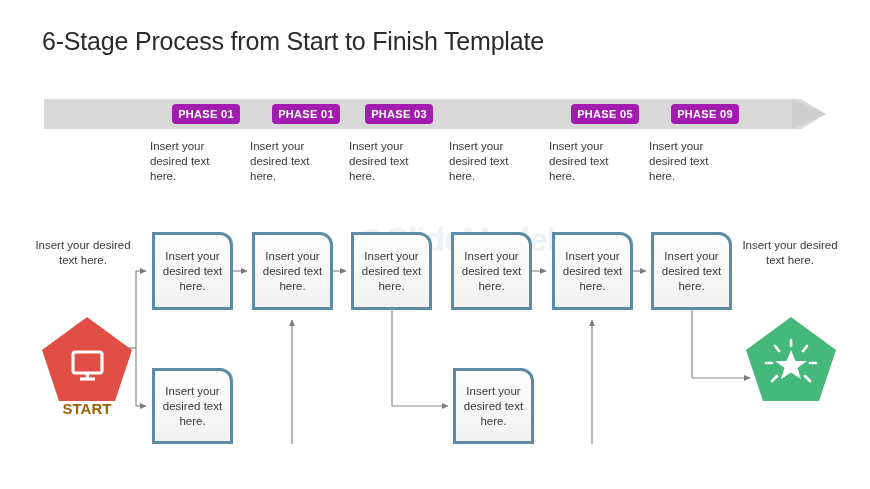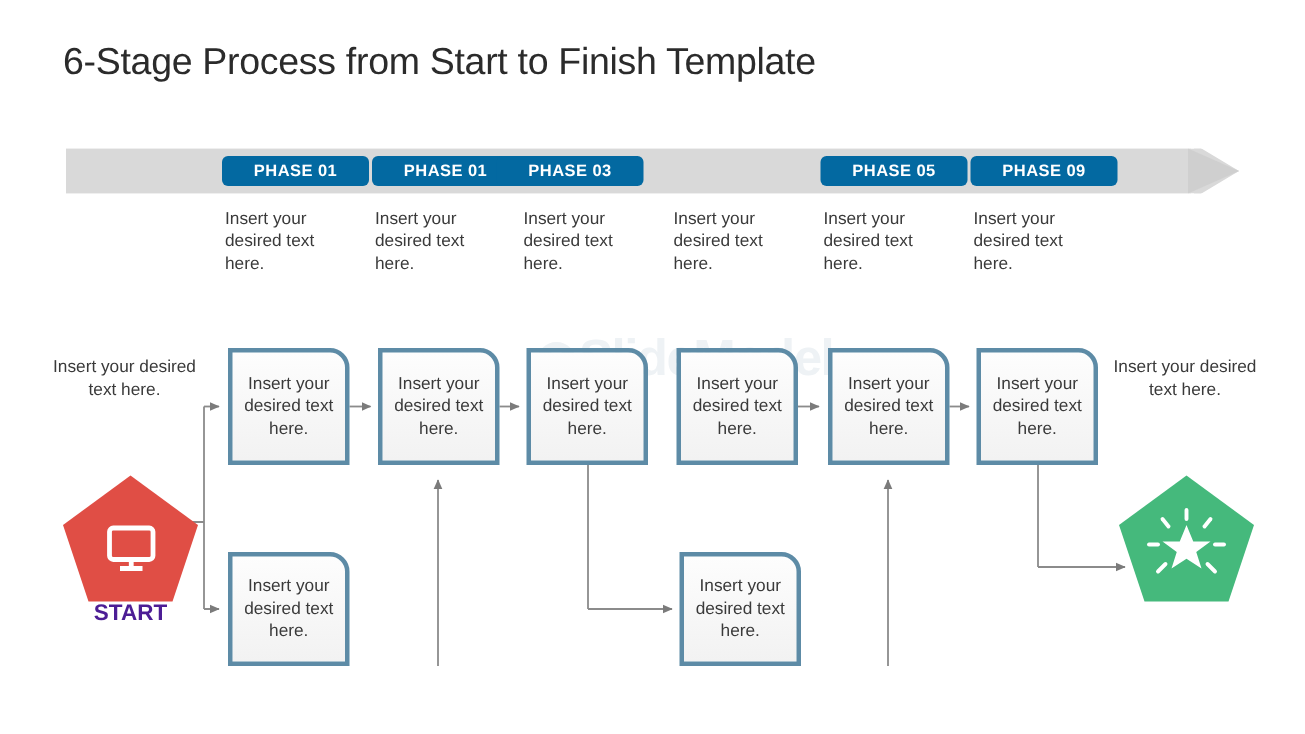--- a/index.html
+++ b/index.html
@@ -24,26 +24,27 @@
     letter-spacing:-1px;white-space:nowrap;z-index:1;
     user-select:none;
   }
   .watermark .wm-o{display:inline-block;width:26px;height:26px;border:6px solid #eef2f5;
     border-radius:50%;vertical-align:-4px;margin-right:2px;box-sizing:border-box;}
 
   
   .band{position:absolute;left:44px;top:99px;width:782px;height:30px;z-index:2;}
   .band svg{display:block;}
   .phase-chip{
-    position:absolute;top:104px;height:20px;width:98px;
-    background:#0369a1;border-radius:4px;
+    position:absolute;top:104px;height:20px;width:68px;
+    background:#a21caf;border-radius:4px;
     color:#ffffff;font-size:11px;font-weight:bold;
     letter-spacing:0.3px;
     display:flex;align-items:center;justify-content:center;
     z-index:3;
+    margin-left:24px;
   }
 
   
   .phase-desc{
     position:absolute;top:139px;width:84px;
     font-size:11.5px;color:#3a3a3a;line-height:15px;
     z-index:3;
   }
 
   
@@ -68,21 +69,21 @@
   .pbox span{
     font-size:11.5px;color:#3a3a3a;line-height:15px;text-align:center;
     display:block;width:74px;
   }
   .pbox.lower{height:76px;}
 
   
   .pent{position:absolute;z-index:4;}
   .pent-label{
     position:absolute;text-align:center;width:120px;
-    font-size:15px;font-weight:bold;color:#4c1d95;z-index:4;
+    font-size:15px;font-weight:bold;color:#a16207;z-index:4;
   }
 </style>
 </head>
 <body>
 
 <div id="slide">
 
   <div class="title">6-Stage Process from Start to Finish Template</div>
 
   <div class="watermark">
@@ -92,21 +93,21 @@
   <div class="band">
     <svg width="782" height="30" viewBox="0 0 782 30">
       <path d="M0,0 L752,0 L752,-3 L782,15 L752,33 L752,30 L0,30 Z" fill="#d9d9d9"></path>
       <path d="M0,0 L750,0 L750,1 L782,15 L750,29 L750,30 L0,30 Z" fill="#d9d9d9"></path>
       <path d="M748,0 L782,15 L748,30 Z" fill="#cfcfcf"></path>
     </svg>
   </div>
 
   <div class="phase-chip" style="left:148px;">PHASE 01</div>
   <div class="phase-chip" style="left:248px;">PHASE 01</div>
-  <div class="phase-chip" style="left:331px;">PHASE 03</div>
+  <div class="phase-chip" style="left:341px;">PHASE 03</div>
   <div class="phase-chip" style="left:547px;">PHASE 05</div>
   <div class="phase-chip" style="left:647px;">PHASE 09</div>
 
   <div class="phase-desc" style="left:150px;">Insert your desired text here.</div>
   <div class="phase-desc" style="left:250px;">Insert your desired text here.</div>
   <div class="phase-desc" style="left:349px;">Insert your desired text here.</div>
   <div class="phase-desc" style="left:449px;">Insert your desired text here.</div>
   <div class="phase-desc" style="left:549px;">Insert your desired text here.</div>
   <div class="phase-desc" style="left:649px;">Insert your desired text here.</div>
 

